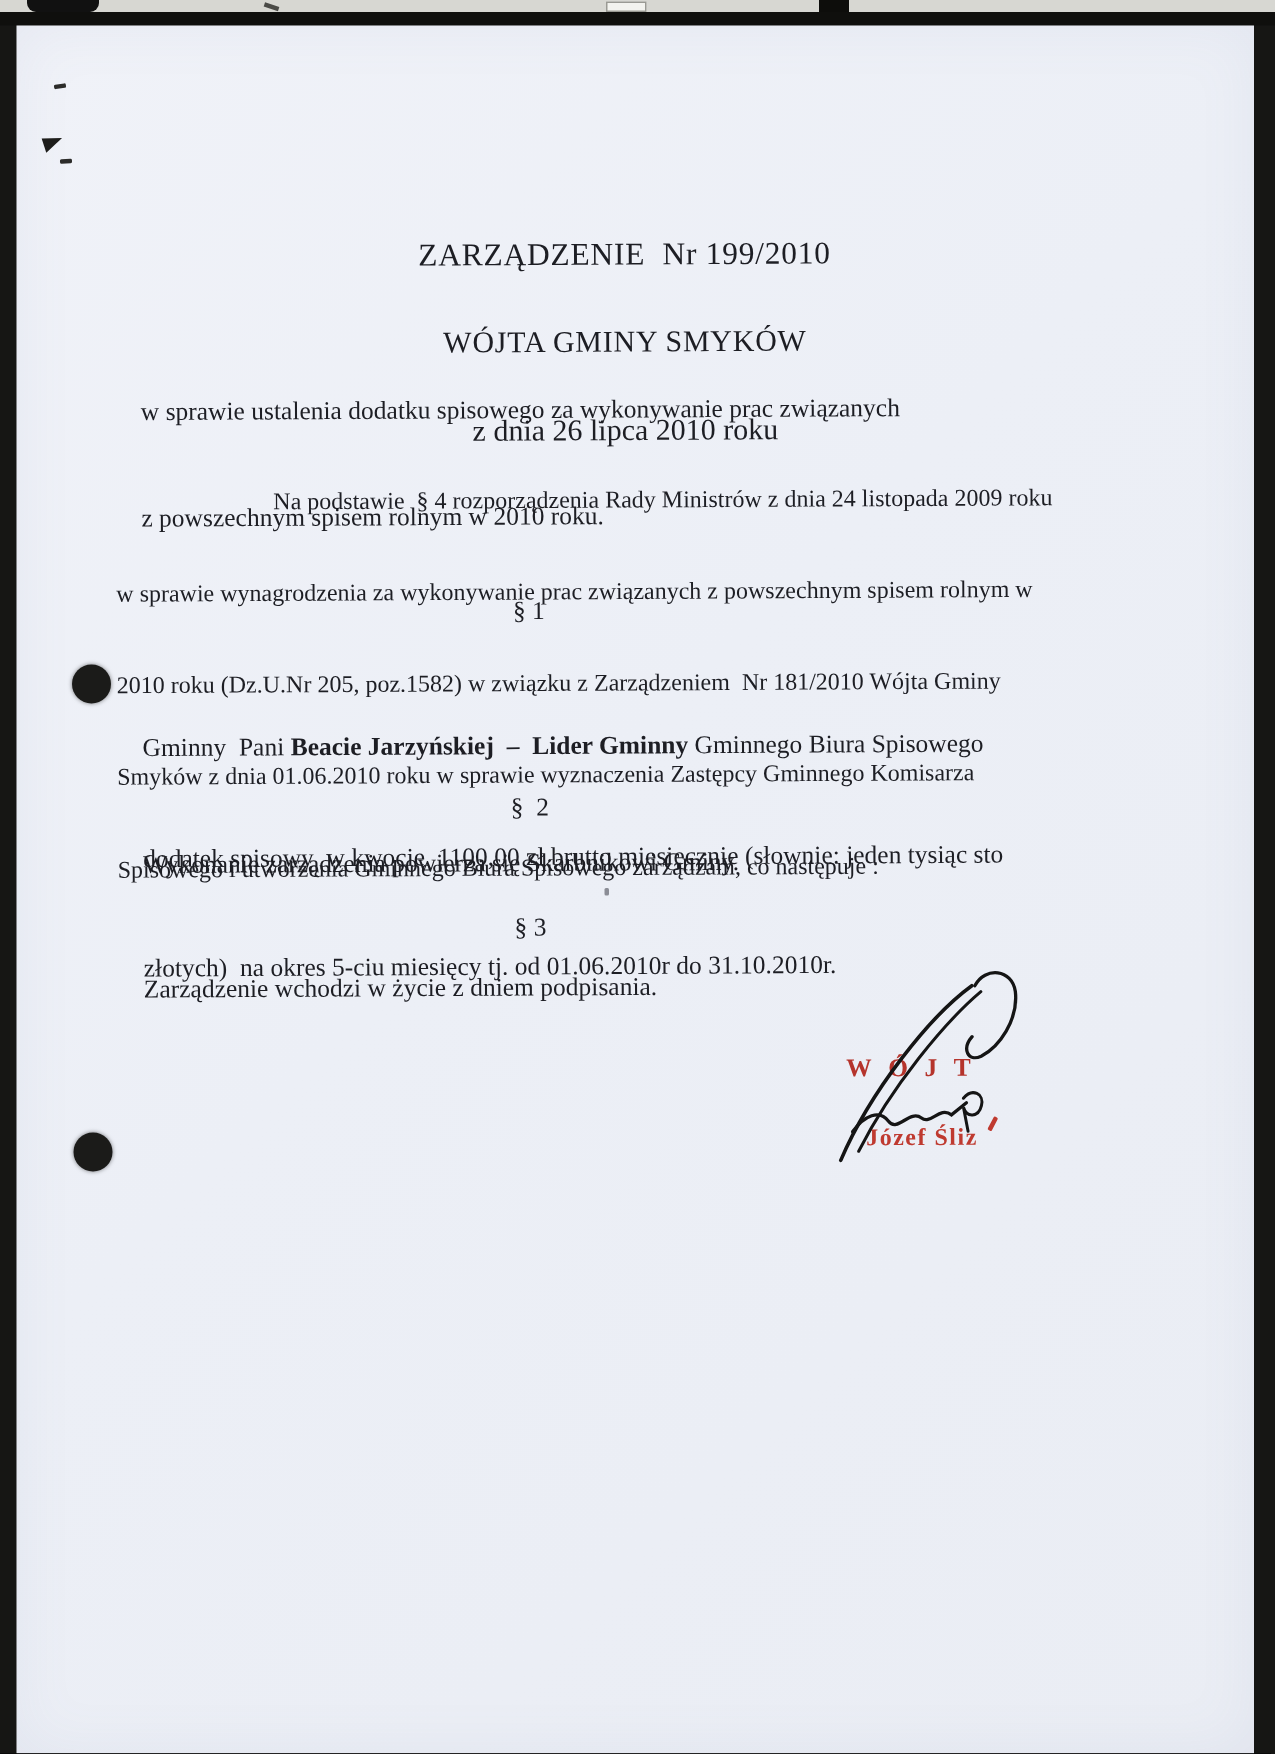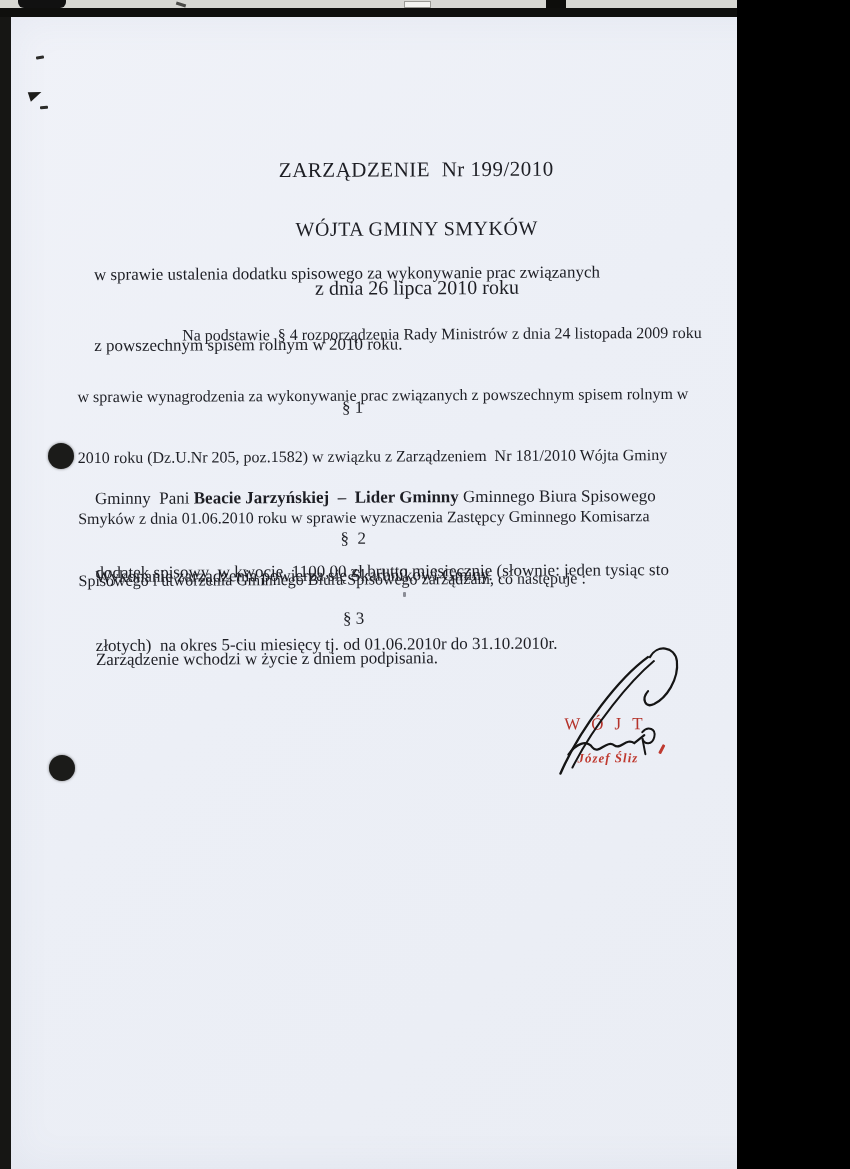--- a/index.html
+++ b/index.html
@@ -1,17 +1,17 @@
 <!DOCTYPE html>
 <html><head>
 <meta charset="utf-8">
 <style>
   html,body{margin:0;padding:0;background:#000;}
   .page{
-    position:relative; width:737px; height:1169px; overflow:hidden;
+    position:relative; width:850px; height:1169px; overflow:hidden;
     background:#101010;
     font-family:"Liberation Serif", serif;
   }
   
   .top-strip{position:absolute;left:0;top:0;width:850px;height:8px;background:#d7d7d2;}
   .strip-blob-left{position:absolute;left:18px;top:0;width:48px;height:8px;background:#111;border-radius:0 0 6px 6px;}
   .strip-tick{position:absolute;left:176px;top:3px;width:10px;height:3px;background:#4a4a46;transform:rotate(18deg);}
   .strip-white-box{position:absolute;left:404px;top:1px;width:27px;height:7px;background:#f3f3ef;border:1px solid #9a9a94;box-sizing:border-box;}
   .strip-blob-mid{position:absolute;left:546px;top:0;width:20px;height:11px;background:#0d0d0b;}
   .top-bar{position:absolute;left:0;top:8px;width:850px;height:9px;background:#0f0f0d;}
@@ -49,25 +49,25 @@
   .sec2-mark{top:530px;}
   .sec3-mark{top:610px;}
   .sec1-body{position:absolute;left:94px;top:438px;width:660px;font-size:17px;line-height:24.5px;}
   .sec2-body{position:absolute;left:94px;top:567px;width:660px;font-size:17px;}
   .sec3-body{position:absolute;left:94px;top:650px;width:660px;font-size:17px;}
   .b{font-weight:bold;}
   
   .sig-block{position:absolute;left:530px;top:645px;width:170px;height:150px;}
   .stamp-title{
     position:absolute;left:32px;top:60px;
-    font-size:17px;font-weight:normal;letter-spacing:11px;color:#b5342c;margin-top:12px;
+    font-size:17px;font-weight:bold;letter-spacing:11px;color:#b5342c;
   }
   .stamp-name{
     position:absolute;left:45px;top:108px;
-    font-size:13px;font-weight:bold;font-style:italic;color:#bf3a30;letter-spacing:1px;
+    font-size:16px;font-weight:bold;color:#bf3a30;letter-spacing:1px;
   }
   .stamp-accent{position:absolute;left:128px;top:102px;width:2.5px;height:10px;background:#bf3a30;transform:rotate(28deg);border-radius:1px;}
   .sig-svg{position:absolute;left:0;top:0;z-index:3;}
 </style>
 </head>
 <body>
 
 <div class="page">
 
   <div class="top-strip">

